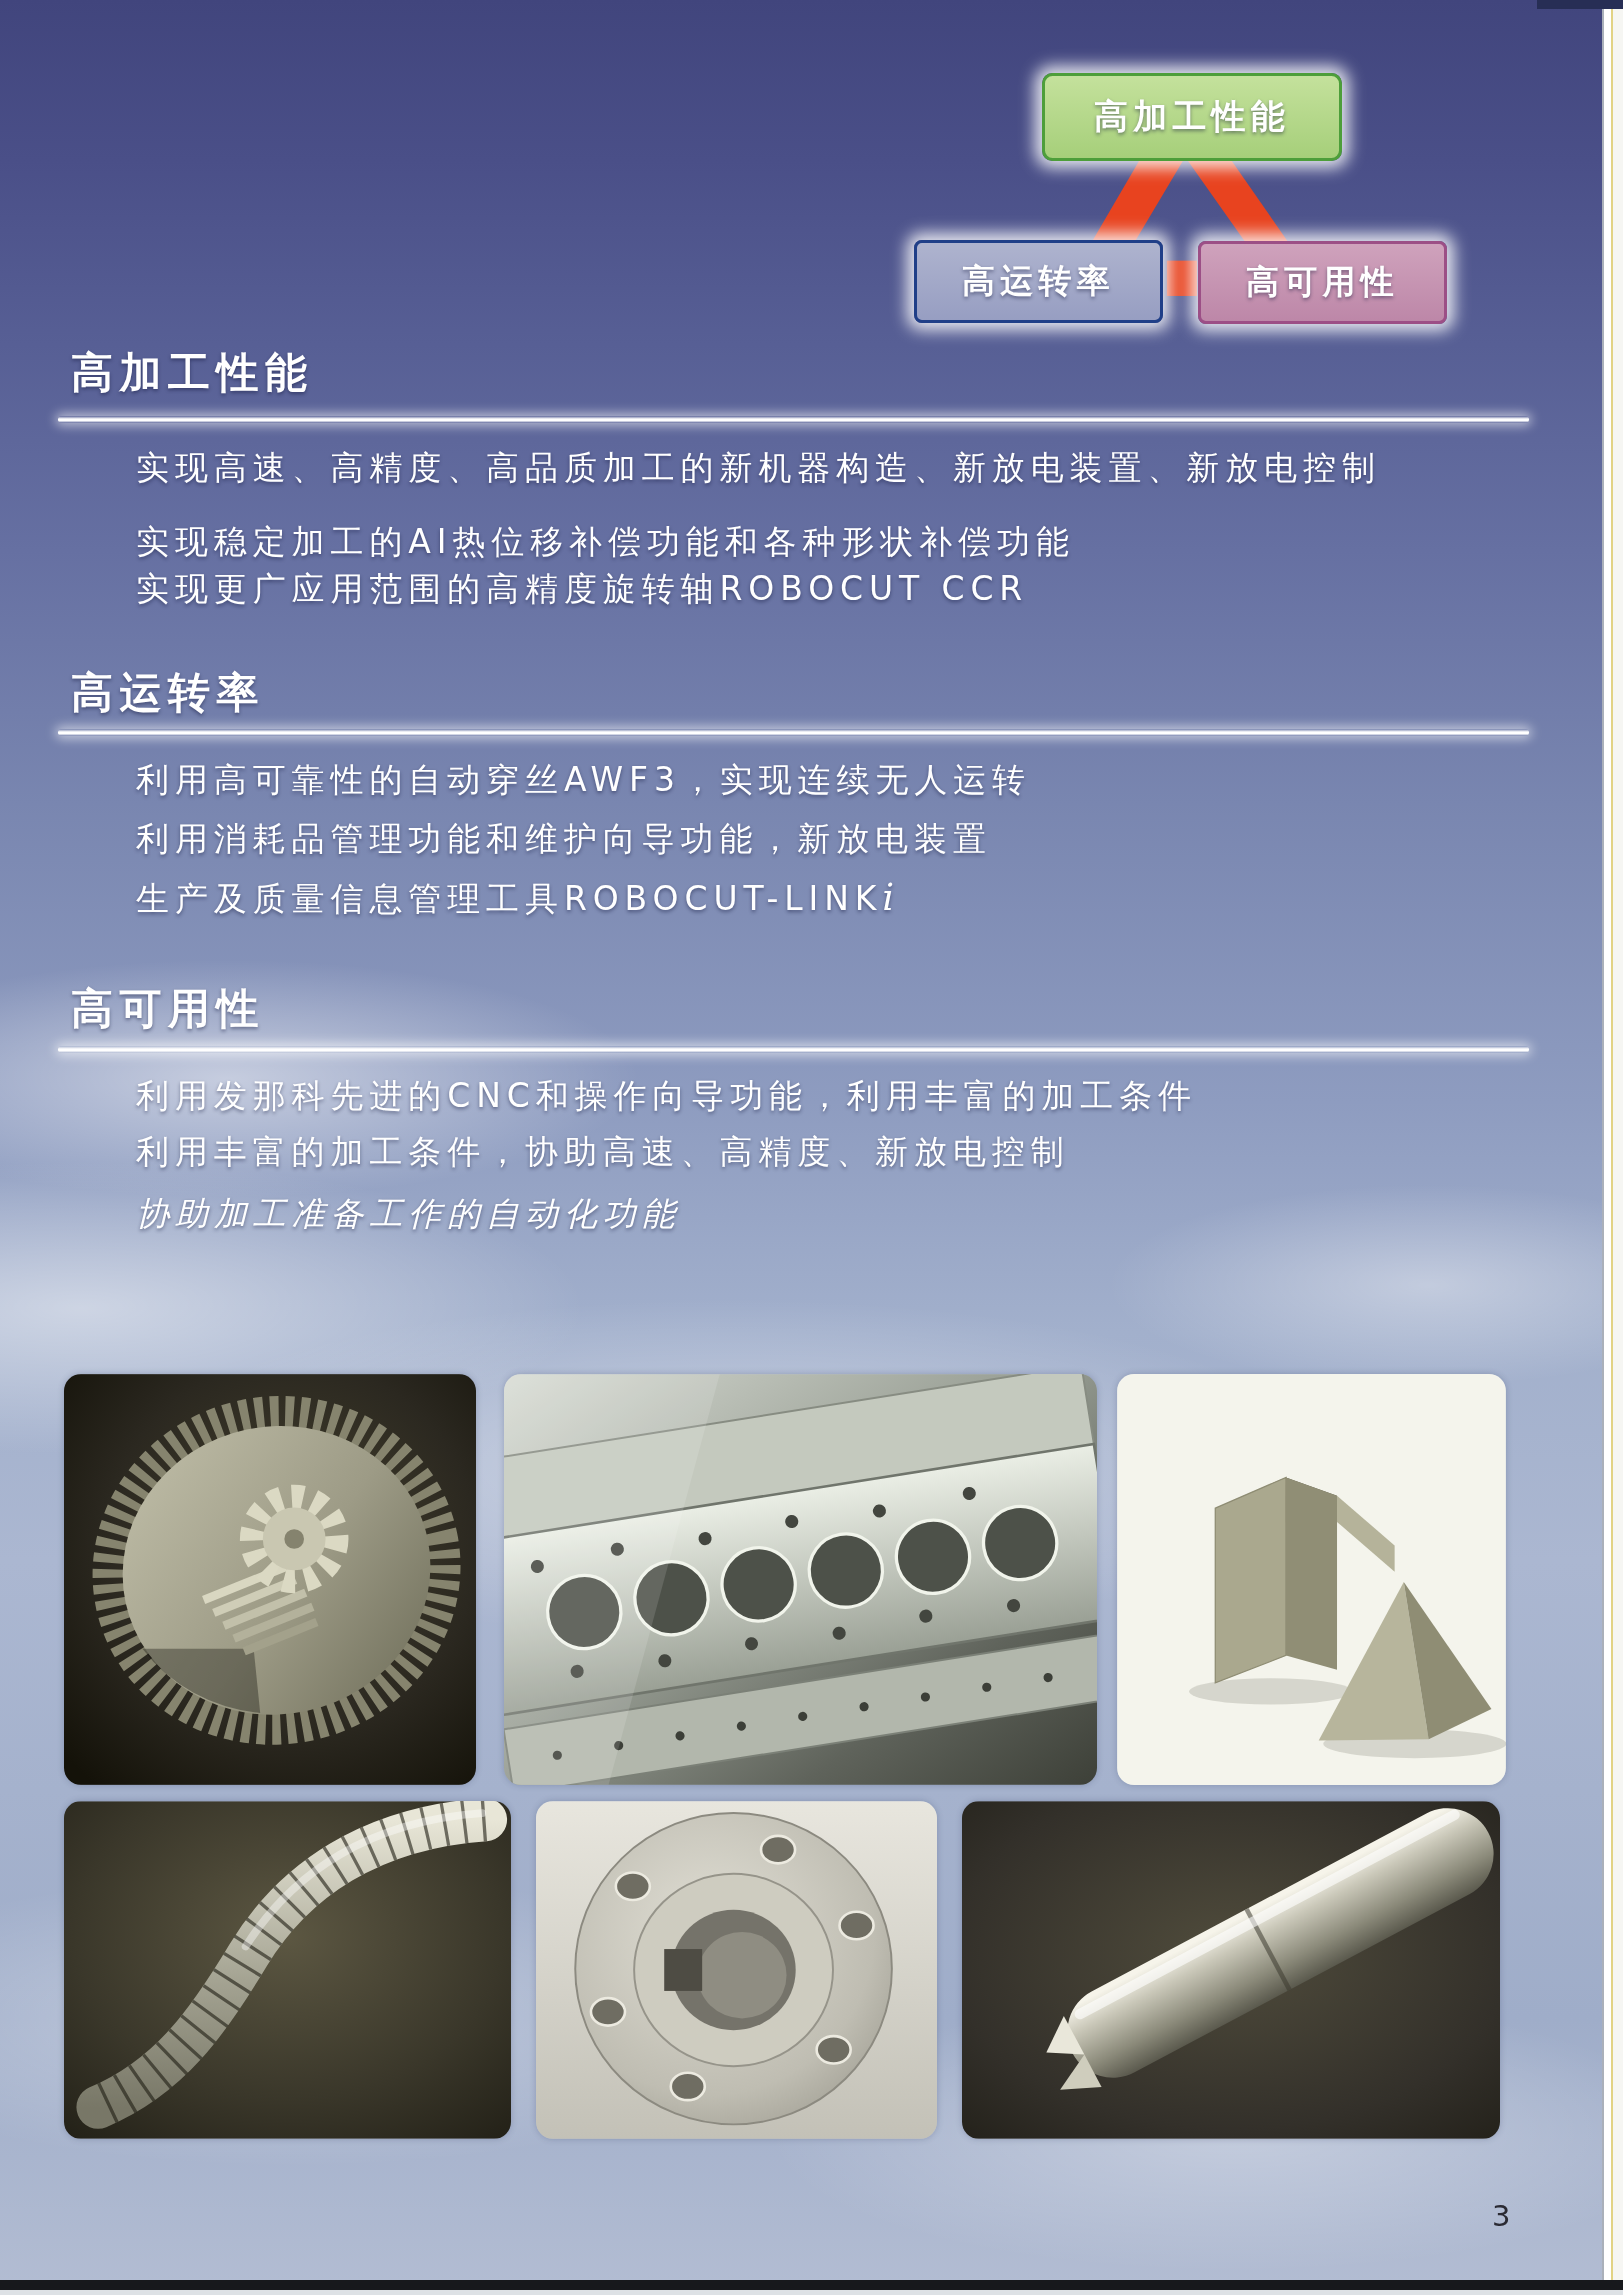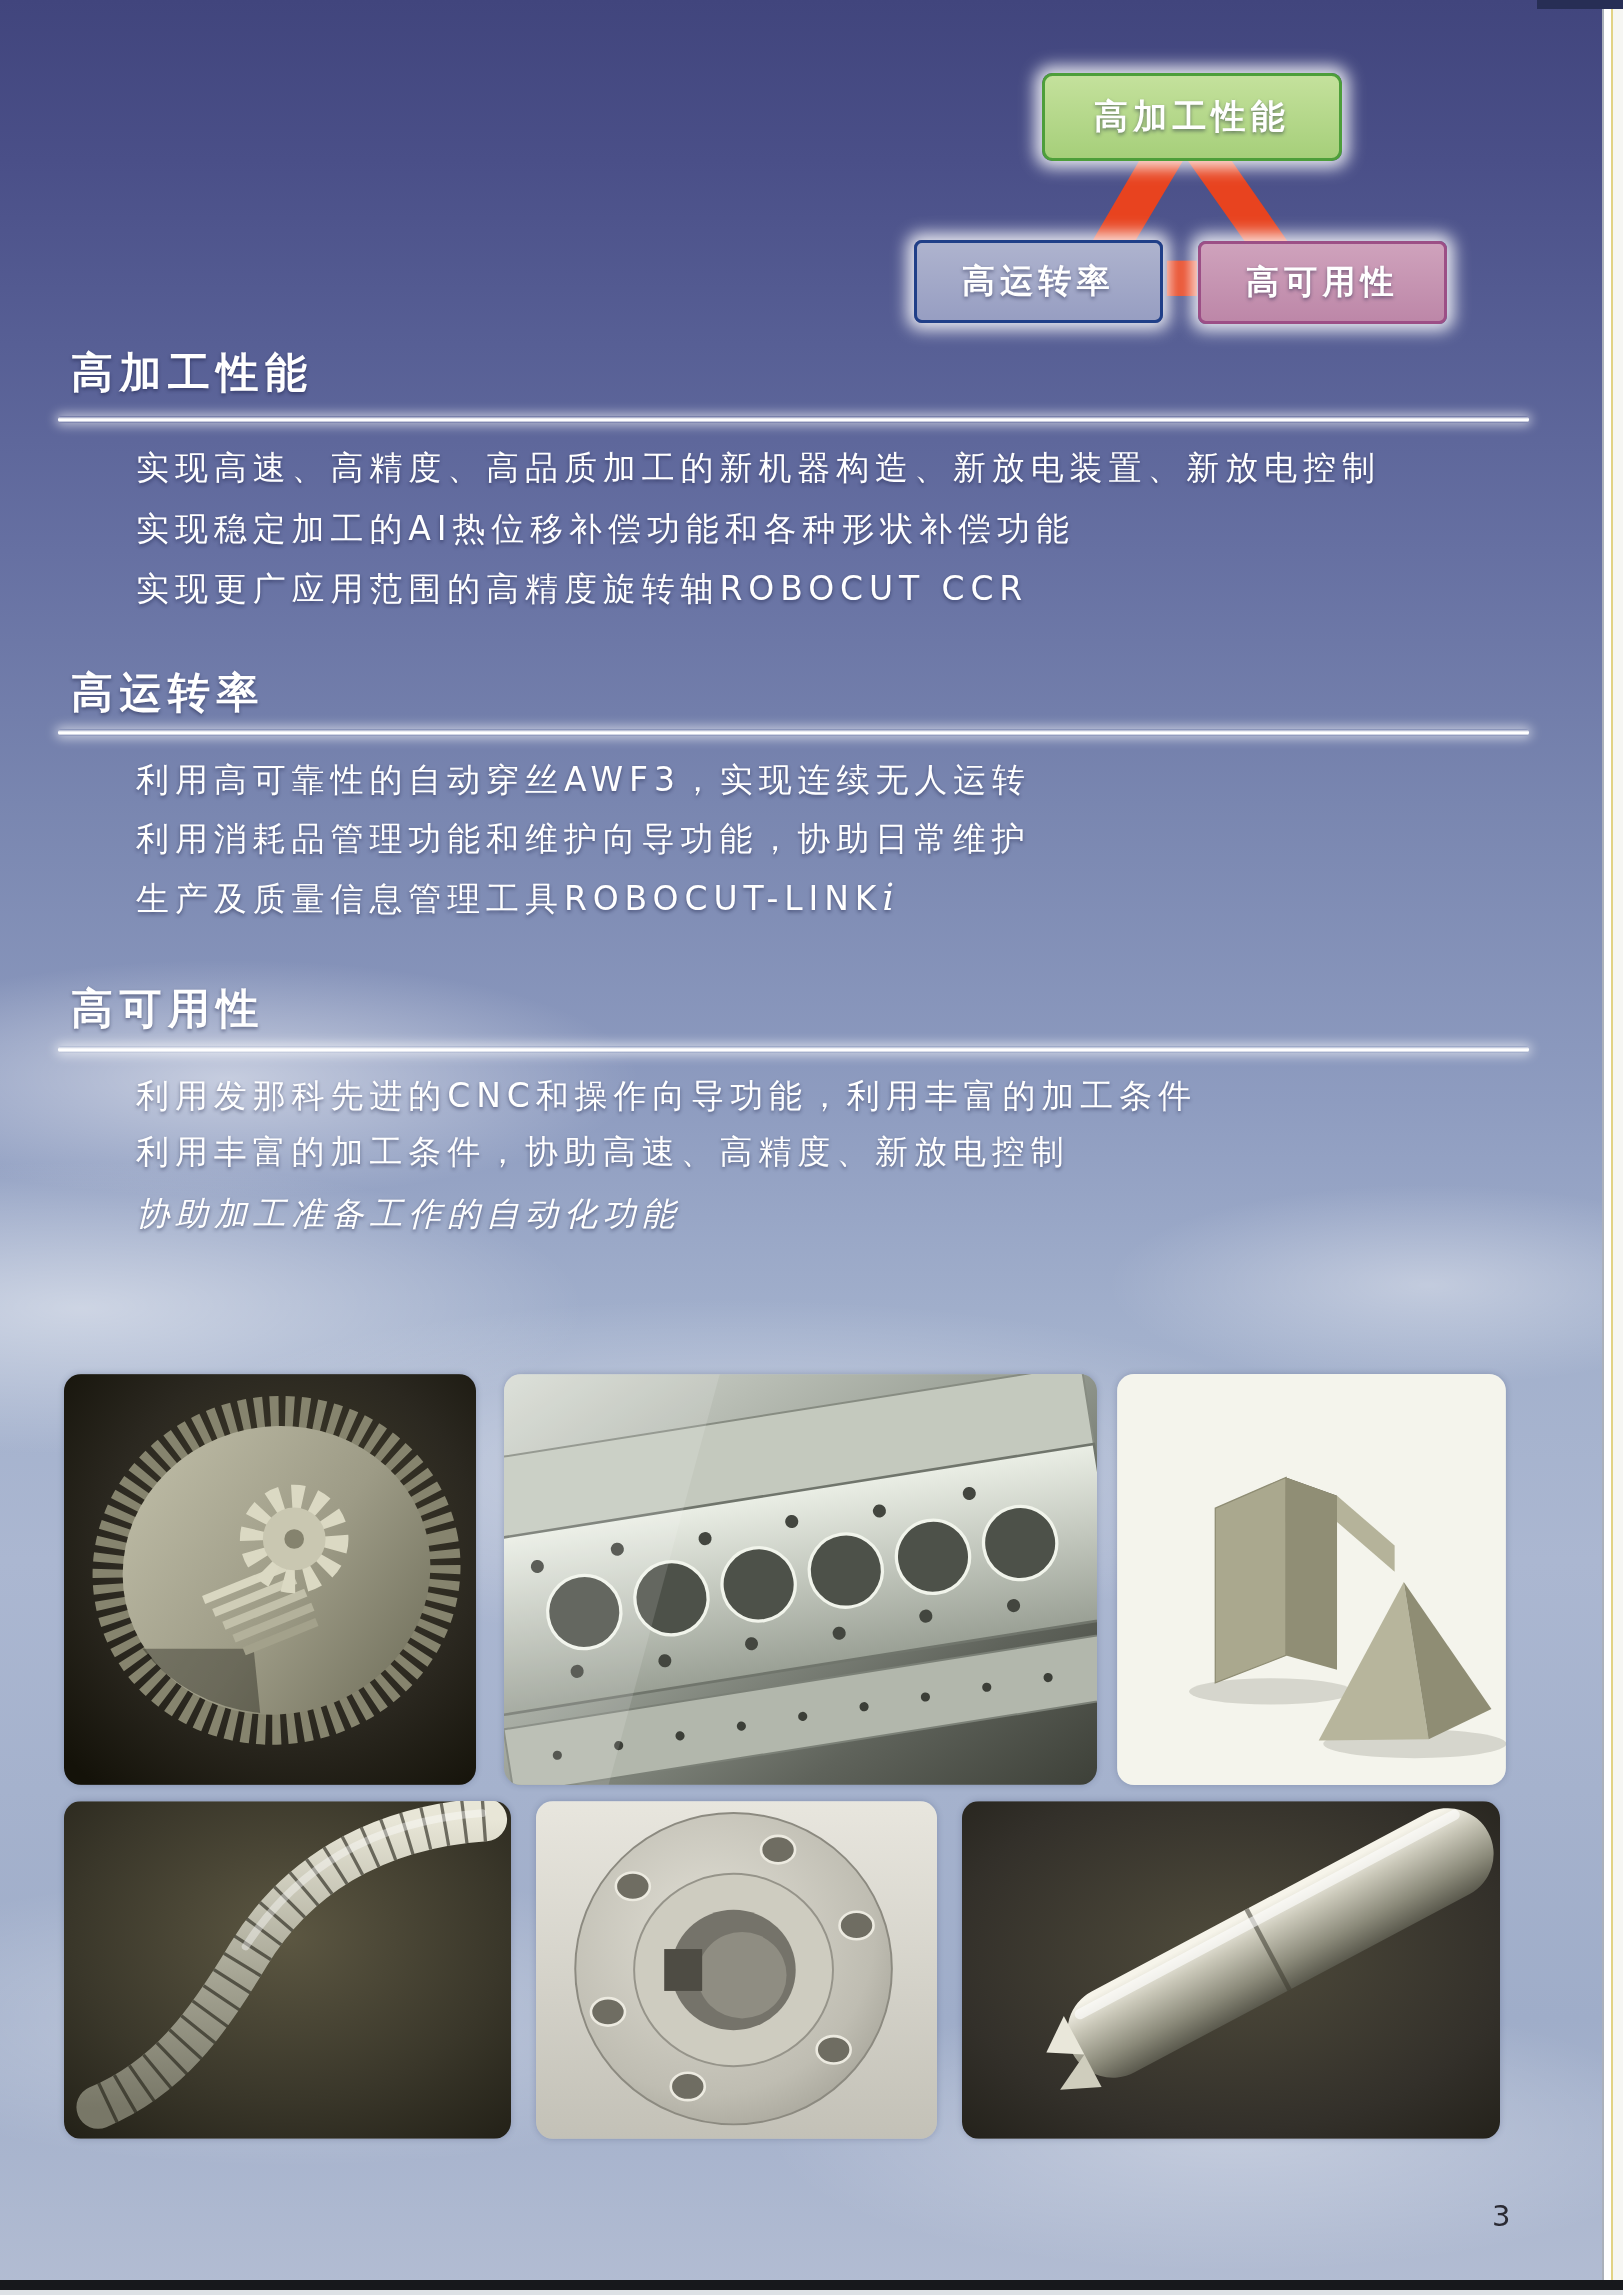--- a/index.html
+++ b/index.html
@@ -56,27 +56,27 @@
     <span>高运转率</span>
   </div>
   <div class="dbox whitetext" style="left:1198px;top:241px;width:243px;height:77px;border:3.9px solid #9c4f86;
               border-radius:7.9px;background:linear-gradient(180deg,#cfa2bc,#bd87a8);font-size:33px;">
     <span>高可用性</span>
   </div>
 
   <h2 class="hd whitetext" style="top:345px;">高加工性能</h2>
   <div class="rule" style="top:416px;"></div>
   <p class="b whitetext" style="top:446px;">实现高速、高精度、高品质加工的新机器构造、新放电装置、新放电控制</p>
-  <p class="b whitetext" style="top:507px;">实现稳定加工的AI热位移补偿功能和各种形状补偿功能</p>
+  <p class="b whitetext" style="top:520px;">实现稳定加工的AI热位移补偿功能和各种形状补偿功能</p>
   <p class="b whitetext" style="top:567px;">实现更广应用范围的高精度旋转轴ROBOCUT CCR</p>
 
   <h2 class="hd whitetext" style="top:665px;">高运转率</h2>
   <div class="rule" style="top:729px;"></div>
   <p class="b whitetext" style="top:758px;">利用高可靠性的自动穿丝AWF3，实现连续无人运转</p>
-  <p class="b whitetext" style="top:817px;">利用消耗品管理功能和维护向导功能，协助日常维护</p>
+  <p class="b whitetext" style="top:817px;">利用消耗品管理功能和维护向导功能，新放电装置</p>
   <p class="b whitetext" style="top:876px;">
     <span>生产及质量信息管理工具ROBOCUT-LINK</span><span class="iti">i</span>
   </p>
 
   <h2 class="hd whitetext" style="top:981px;">高可用性</h2>
   <div class="rule" style="top:1046px;"></div>
   <p class="b whitetext" style="top:1074px;">利用发那科先进的CNC和操作向导功能，利用丰富的加工条件</p>
   <p class="b whitetext" style="top:1130px;">利用丰富的加工条件，协助高速、高精度、新放电控制</p>
   <p class="b whitetext" style="top:1192px;font-style:italic;">协助加工准备工作的自动化功能</p>
 

